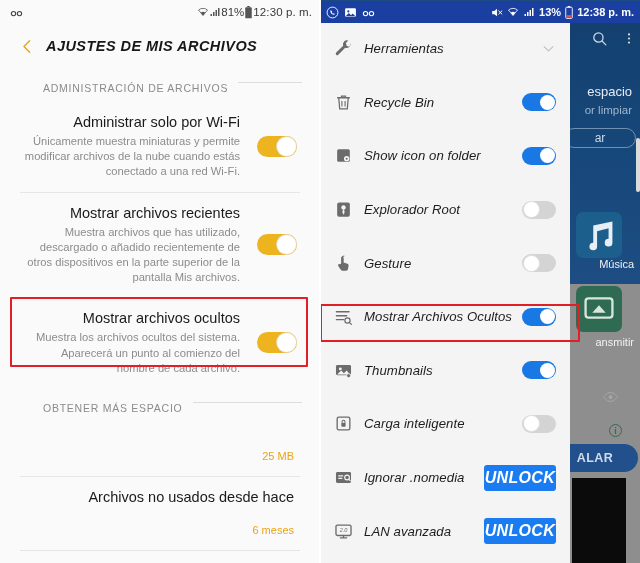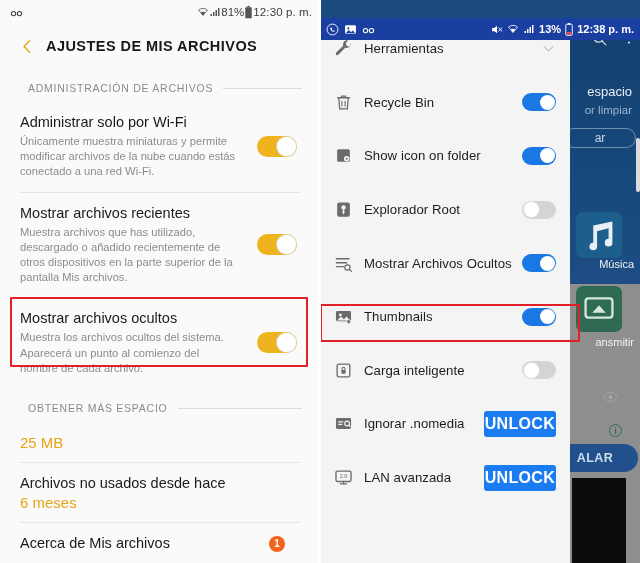--- a/index.html
+++ b/index.html
@@ -10,35 +10,35 @@
   
   #left { position:relative; width:320px; height:563px; background:#fafafa; overflow:hidden; }
 
   .l-status { height:24px; background:#fafafa; display:flex; align-items:center;
               padding:0 8px 0 10px; position:relative; }
   .l-status .left-ico { display:flex; align-items:center; gap:5px; }
   .l-status .right-ico { margin-left:auto; display:flex; align-items:center; gap:0; }
   .l-status .clock { font-size:11.5px; color:#3a3a3a; letter-spacing:.1px; }
   .l-status .pct { font-size:11.5px; color:#3a3a3a; }
 
-  .l-header { height:44px; display:flex; align-items:center; padding-left:14px; background:#fafafa; }
+  .l-header { height:44px; display:flex; align-items:center; padding-left:14px; background:#fafafa;font-style:italic; }
   .l-back { width:26px; height:26px; display:flex; align-items:center; justify-content:center;
             color:#e8a415; }
   .l-title { font-size:14.5px; font-weight:bold; color:#171717; letter-spacing:.45px; margin-left:6px; }
 
   .l-body { background:#fafafa; }
-  .l-sectionhdr { display:flex; align-items:center; padding:14px 18px 8px 28px; }
+  .l-sectionhdr { display:flex; align-items:flex-start; padding:14px 18px 8px 28px;margin-left:15px; }
   .l-sectionhdr span { font-size:10.5px; color:#8b8b8b; letter-spacing:.75px; white-space:nowrap; }
   .l-sectionhdr .rule { flex:1; height:1px; background:#dcdcdc; margin-left:10px; }
 
   .l-row { display:flex; align-items:flex-start; padding:11px 16px 12px 20px; position:relative; }
-  .l-row .txt { flex:1; padding-right:10px; }
+  .l-row .txt { flex:1; padding-right:10px;text-align:right; }
   .l-row .t1 { font-size:14.5px; color:#1a1a1a; line-height:19px; }
   .l-row .t2 { font-size:11.2px; color:#8c8c8c; line-height:15.2px; margin-top:2px; }
-  .l-row .t-amber { font-size:15px; color:#e8a415; line-height:15px; margin-top:2px; }
+  .l-row .t-amber { font-size:11px; color:#e8a415; line-height:15px; margin-top:16px; }
   .l-row .ctrl { width:54px; display:flex; align-items:center; justify-content:center;
                  align-self:center; }
   .l-div { height:1px; background:#e6e6e6; margin:0 20px; }
 
   .tgl-a { width:40px; height:21px; border-radius:11px; position:relative;
            background:#eeb420; }
   .tgl-a::after { content:""; position:absolute; top:1px; right:1px; width:19px; height:19px;
                   border-radius:50%; background:#fff; box-shadow:0 0 0 .8px #ddd; }
 
   .badge1 { width:16px; height:16px; border-radius:50%; background:#f3631b; color:#fff;
@@ -72,29 +72,29 @@
               border:1.4px solid #2f6f4f; border-radius:50%; color:#2f6f4f; font-size:9px;
               display:flex; align-items:center; justify-content:center; font-weight:bold; }
   .btn-instalar { position:absolute; right:2px; top:444px; width:86px; height:28px;
                   background:#21508c; border-radius:14px; display:flex; align-items:center;
                   justify-content:center; color:#cfdcec; font-size:12.5px; font-weight:bold;
                   letter-spacing:.4px; }
   .blackbox { position:absolute; right:14px; top:478px; width:54px; bottom:0; background:#0b0b0b; }
   .scroll-thumb { position:absolute; right:0px; top:138px; width:4px; height:54px;
                   background:#dcdcdc; border-radius:2px; }
 
-  .r-status { position:absolute; left:0; right:0; top:18px; height:22px; background:#1a3fa0;
+  .r-status { position:absolute; left:0; right:0; top:1px; height:22px; background:#1a3fa0;
               display:flex; align-items:center; padding:0 6px 0 6px; z-index:5; }
   .r-status .left-ico { display:flex; align-items:center; gap:5px; color:#fff; }
   .r-status .right-ico { margin-left:auto; display:flex; align-items:center; gap:4px; color:#fff; }
   .r-status .clock { font-size:11px; color:#fff; font-weight:bold; }
   .r-status .pct { font-size:11px; color:#fff; font-weight:bold; }
 
   .drawer { position:absolute; left:0; top:22px; width:250px; bottom:0;
-            background:#f4f4f4; z-index:4; }
+            background:#f4f4f4; z-index:4;font-style:italic; }
   .r-row { height:53.6px; display:flex; align-items:center; padding:0 14px 0 14px; position:relative; }
   .r-row .ico { width:30px; display:flex; align-items:center; justify-content:flex-start; color:#6b6b6b; }
   .r-row .lbl { flex:1; font-size:13.2px; color:#1d1d1d; letter-spacing:.05px; }
   .r-row .ctl { display:flex; align-items:center; justify-content:flex-end; }
 
   .tgl-b { width:34px; height:18px; border-radius:9px; position:relative; background:#1a78e5; }
   .tgl-b::after { content:""; position:absolute; top:1.5px; right:1.5px; width:15px; height:15px;
                   border-radius:50%; background:#fff; }
   .tgl-b.off { background:#d4d4d4; }
   .tgl-b.off::after { right:auto; left:1.5px; box-shadow:0 0 0 .7px #e4e4e4; }
@@ -356,20 +356,32 @@
               <circle cx="12" cy="9.5" r="2.8" fill="#f4f4f4"></circle>
               <path d="M12 12v6M10.4 15h3.2" stroke="#f4f4f4" stroke-width="1.6"></path>
             </svg>
         </span>
         <span class="lbl">Explorador Root</span>
         <span class="ctl">
           <span class="tgl-b off"></span>
         </span>
       </div>
 
+      <div class="r-row">
+        <span class="ico">
+          <svg width="19" height="19" viewBox="0 0 24 24">
+              <path d="M9 12V5.5a1.6 1.6 0 013.2 0V11h.8l4 1.4c1 .4 1.6 1.4 1.4 2.5l-.7 4c-.2 1.2-1.2 2.1-2.4 2.1h-4.5c-.9 0-1.7-.4-2.2-1.2L5.4 15a1.5 1.5 0 012.3-1.9z" fill="#6b6b6b"></path>
+              <path d="M13 2.5a3.2 3.2 0 00-3.2 3.2" fill="none" stroke="#6b6b6b" stroke-width="1.4"></path>
+            </svg>
+        </span>
+        <span class="lbl">Gesture</span>
+        <span class="ctl">
+          <span class="tgl-b off"></span>
+        </span>
+      </div>
 
       <div class="r-row">
         <span class="ico">
           <svg width="19" height="19" viewBox="0 0 24 24">
               <path d="M3 6h16M3 11h13M3 16h9" stroke="#6b6b6b" stroke-width="1.7" stroke-linecap="round"></path>
               <circle cx="17" cy="17" r="3.3" fill="none" stroke="#6b6b6b" stroke-width="1.5"></circle>
               <path d="M19.4 19.4L22 22" stroke="#6b6b6b" stroke-width="1.5" stroke-linecap="round"></path>
             </svg>
         </span>
         <span class="lbl">Mostrar Archivos Ocultos</span>

